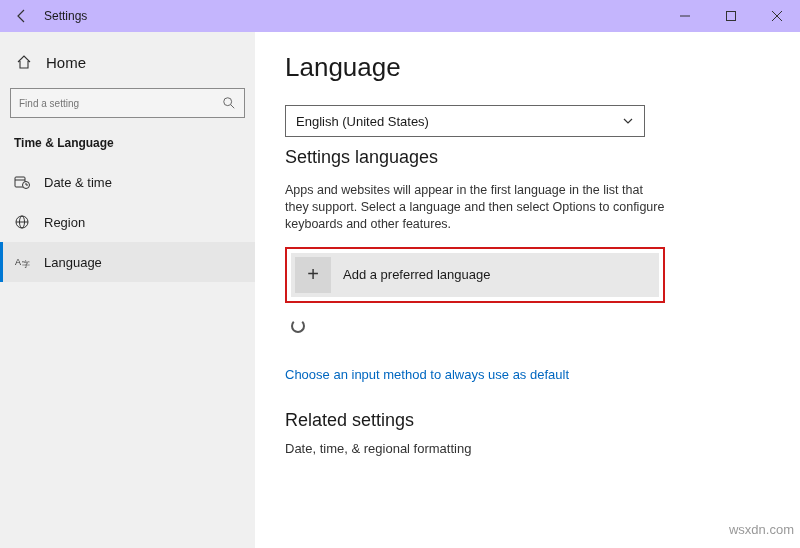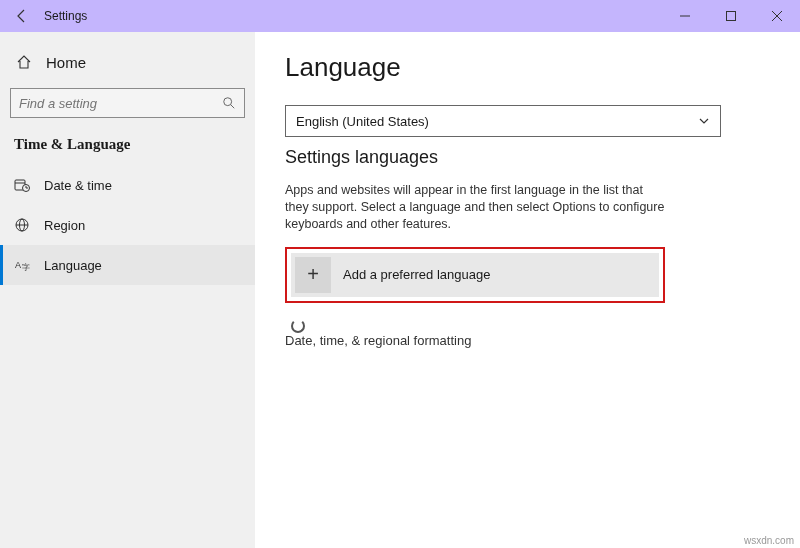--- a/index.html
+++ b/index.html
@@ -65,29 +65,27 @@
       border: 1px solid #8a8a8a;
       background: #f4f4f4;
       height: 30px;
       padding: 0 8px;
     }
     .search-box input {
       flex: 1;
       border: none;
       background: transparent;
       outline: none;
-      font-size: 13px;
-      font-style: italic;
+      font-size: 10px;
       color: #555;
     }
     .cat-title {
       font-weight: 600;
-      font-size: 15px;
+      font-size: 12px;
       padding: 6px 0 12px 14px;
-      font-family: Liberation Serif, serif;
     }
     .nav-item {
       display: flex; align-items: center;
       height: 40px;
       padding-left: 14px;
       cursor: pointer;
       font-size: 13px;
     }
     .nav-item svg { margin-right: 14px; flex-shrink: 0; }
     .nav-item.active {
@@ -106,21 +104,21 @@
       font-weight: 400;
       margin-bottom: 22px;
     }
     h2.section-title {
       font-size: 18px;
       font-weight: 400;
       margin-bottom: 14px;
     }
     .dropdown {
       border: 1px solid #666;
-      width: 436px;
+      width: 360px;
       height: 32px;
       display: flex; align-items: center;
       padding: 0 10px;
       cursor: pointer;
       justify-content: space-between;
       margin-bottom: 10px;
     }
     .desc {
       font-size: 12.5px;
       color: #333;
@@ -169,22 +167,22 @@
       font-size: 18px;
       font-weight: 400;
       margin-bottom: 10px;
     }
     .related-link {
       color: #333;
       font-size: 13px;
     }
     .watermark {
       position: absolute;
-      bottom: 2px; right: 6px;
-      font-size: 10px;
+      bottom: 11px; right: 6px;
+      font-size: 13px;
       color: #999;
     }
   </style>
 </head>
 <body>
 
 <div class="titlebar">
   <div class="back-btn">
     <svg width="16" height="16" viewBox="0 0 16 16">
         <path d="M10 2 L4 8 L10 14" stroke="#333" stroke-width="1.2" fill="none"></path>
@@ -272,18 +270,20 @@
 
     <div class="add-lang-wrap">
       <div class="add-lang">
         <div class="plus-box">+</div>
         <span>Add a preferred language</span>
       </div>
     </div>
 
     <div class="spinner"></div>
 
-
+    <span class="link">Choose an input method to always use as default</span>
+
+    <h2 class="related-title">Related settings</h2>
     <span class="related-link">Date, time, &amp; regional formatting</span>
   </div>
 </div>
 
 <div class="watermark">wsxdn.com</div>
 
 </body></html>

